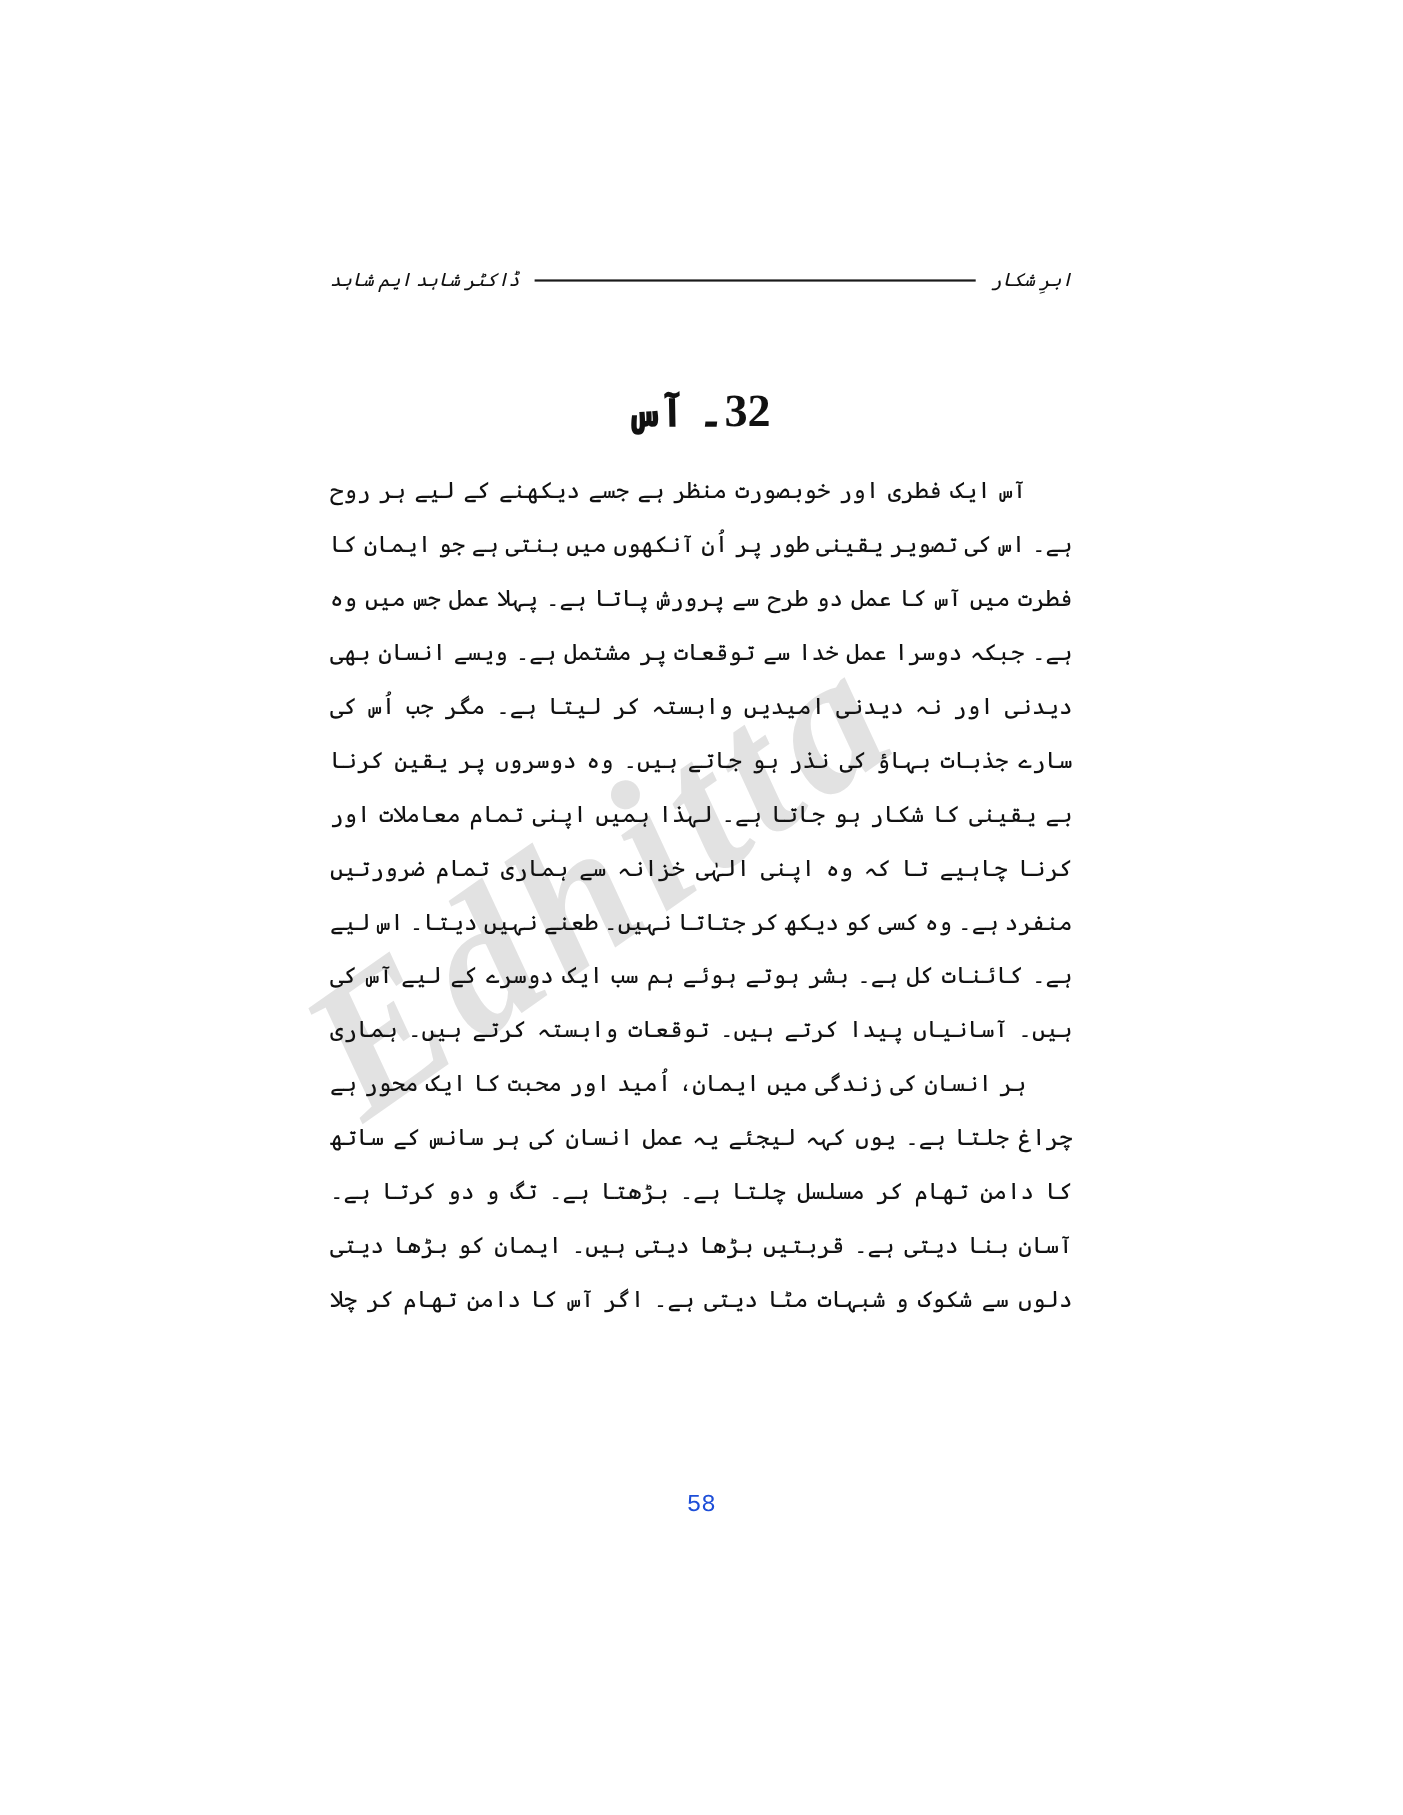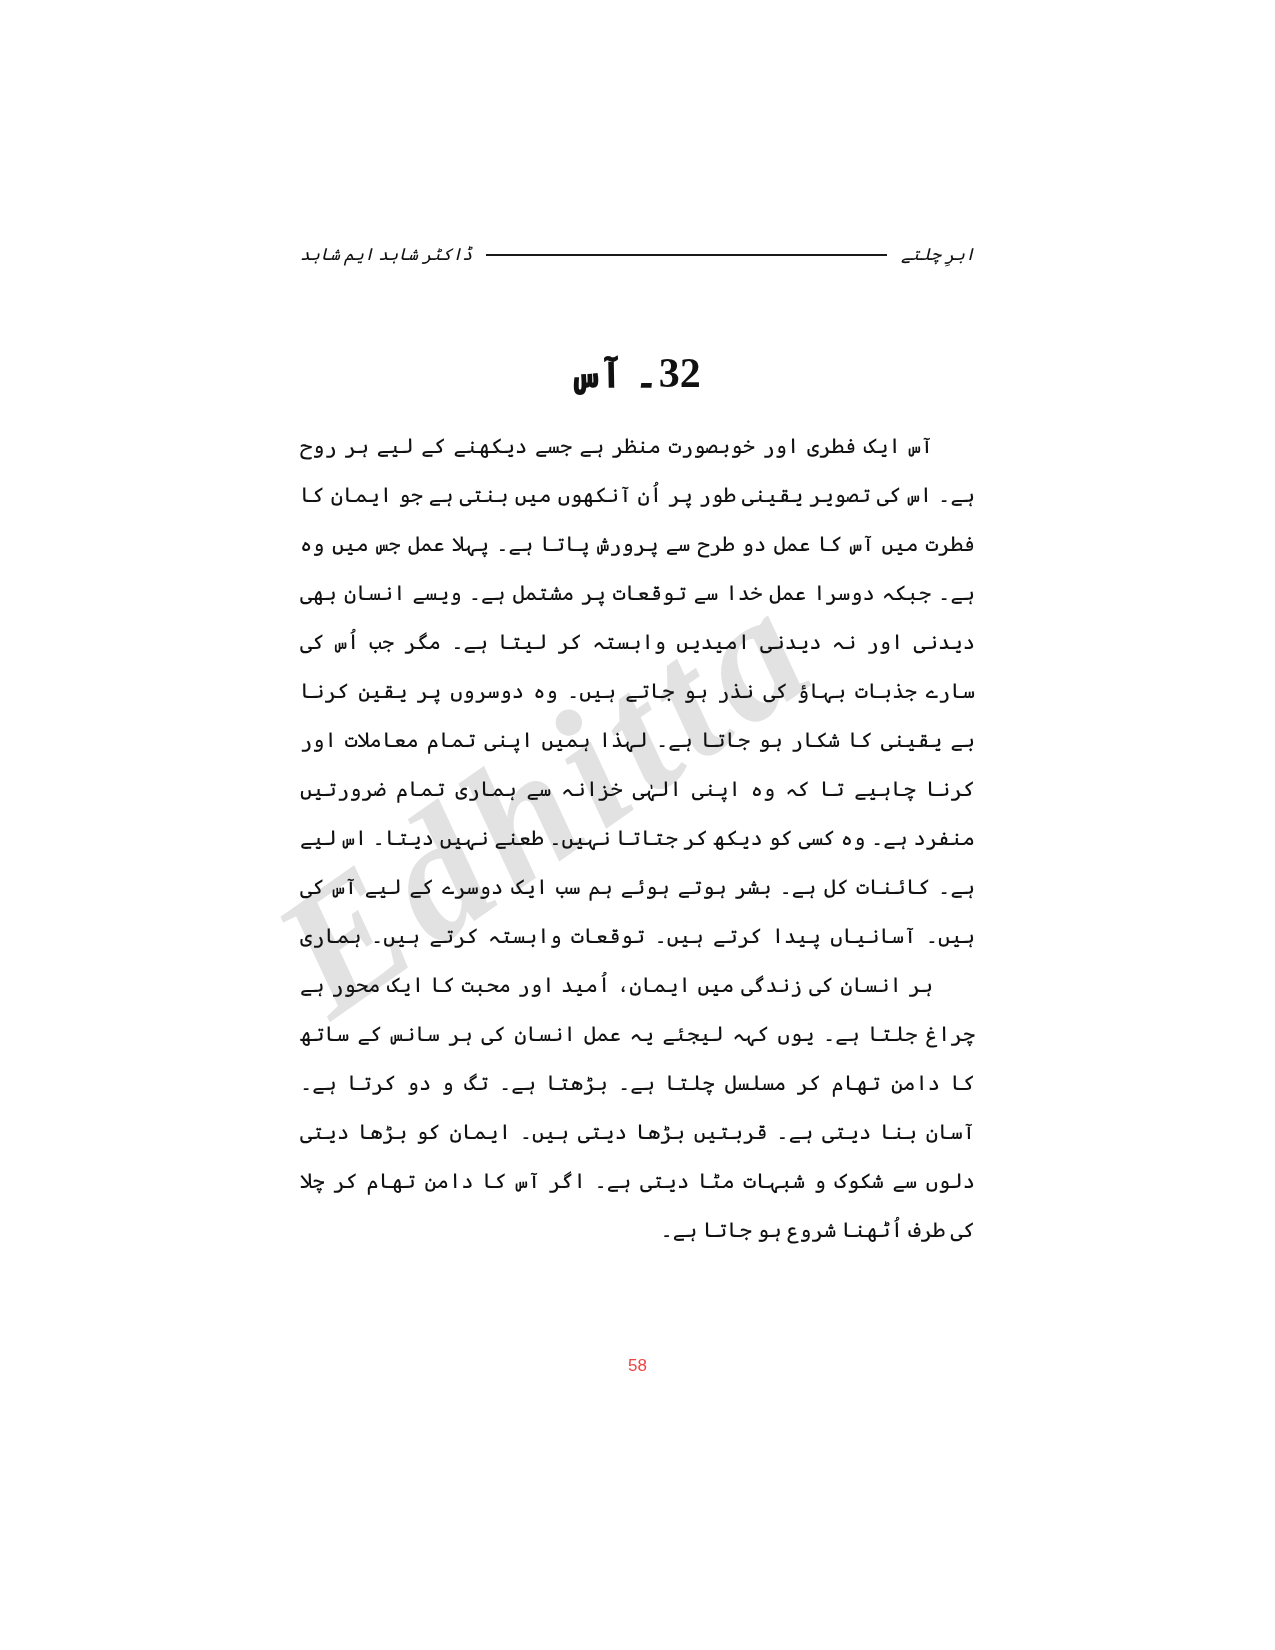--- a/index.html
+++ b/index.html
@@ -74,35 +74,35 @@
     overflow: hidden;
   }
   .line.indent { padding-right: 42px; }
   .line.para-end { text-align-last: right; }
   .page-number {
     position: absolute;
     left: 0;
     top: 1356px;
     width: 100%;
     text-align: center;
-    font-family: Liberation Sans, sans-serif;
-    font-size: 17px;
-    color: #ef4444;
+    font-family: Liberation Mono, monospace;
+    font-size: 22px;
+    color: #1d4ed8;
     z-index: 2;
   }
 </style>
 </head>
 <body>
 
 <div class="page">
 
   <div class="watermark">Edhitta</div>
 
   <div class="header">
-    <span class="side-label">ابرِ چلتے</span>
+    <span class="side-label">ابرِ شکار</span>
     <span class="rule"></span>
     <span class="side-label">ڈاکٹر شاہد ایم شاہد</span>
   </div>
 
   <div class="chapter-title">32۔ آس</div>
 
   <div class="body-text">
     <div class="line indent">آس ایک فطری اور خوبصورت منظر ہے جسے دیکھنے کے لیے ہر روح بے تاب رہتی</div>
     <div class="line">ہے۔ اس کی تصویر یقینی طور پر اُن آنکھوں میں بنتی ہے جو ایمان کا ہاتھ پکڑ کر چلتے ہیں۔ انسان کی</div>
     <div class="line">فطرت میں آس کا عمل دو طرح سے پرورش پاتا ہے۔ پہلا عمل جس میں وہ انسانوں سے امید رکھتا</div>
@@ -112,18 +112,17 @@
     <div class="line">بے یقینی کا شکار ہو جاتا ہے۔ لہذا ہمیں اپنی تمام معاملات اور مشکلات کو اپنے خدا کے سامنے پیش</div>
     <div class="line">کرنا چاہیے تا کہ وہ اپنی الہٰی خزانہ سے ہماری تمام ضرورتیں پوری کرے۔ اس کا جاہ و جلال بڑا</div>
     <div class="line">منفرد ہے۔ وہ کسی کو دیکھ کر جتاتا نہیں۔ طعنے نہیں دیتا۔ اس لیے کہ وہ حاکم کل ہے۔ جمادات کل</div>
     <div class="line">ہے۔ کائنات کل ہے۔ بشر ہوتے ہوئے ہم سب ایک دوسرے کے لیے آس کی جھونپڑی بناتے</div>
     <div class="line">ہیں۔ آسانیاں پیدا کرتے ہیں۔ توقعات وابستہ کرتے ہیں۔ ہماری زندگی میں کچھ لوگ امیدوں</div>
     <div class="line indent">ہر انسان کی زندگی میں ایمان، اُمید اور محبت کا ایک محور ہے جس کے باعث آس کا</div>
     <div class="line">چراغ جلتا ہے۔ یوں کہہ لیجئے یہ عمل انسان کی ہر سانس کے ساتھ وابستہ ہے۔ اس لیے انسان اُمید</div>
     <div class="line">کا دامن تھام کر مسلسل چلتا ہے۔ بڑھتا ہے۔ تگ و دو کرتا ہے۔ مسلسل جدوجہد ہر مشکل راستہ</div>
     <div class="line">آسان بنا دیتی ہے۔ قربتیں بڑھا دیتی ہیں۔ ایمان کو بڑھا دیتی ہے۔ وہم و گمان دُور کر دیتی ہے۔</div>
     <div class="line">دلوں سے شکوک و شبہات مٹا دیتی ہے۔ اگر آس کا دامن تھام کر چلا جائے تو زندگی کا ہر قدم کامیابی</div>
-    <div class="line para-end">کی طرف اُٹھنا شروع ہو جاتا ہے۔</div>
   </div>
 
   <div class="page-number">58</div>
 
 </div>
 
 </body></html>

